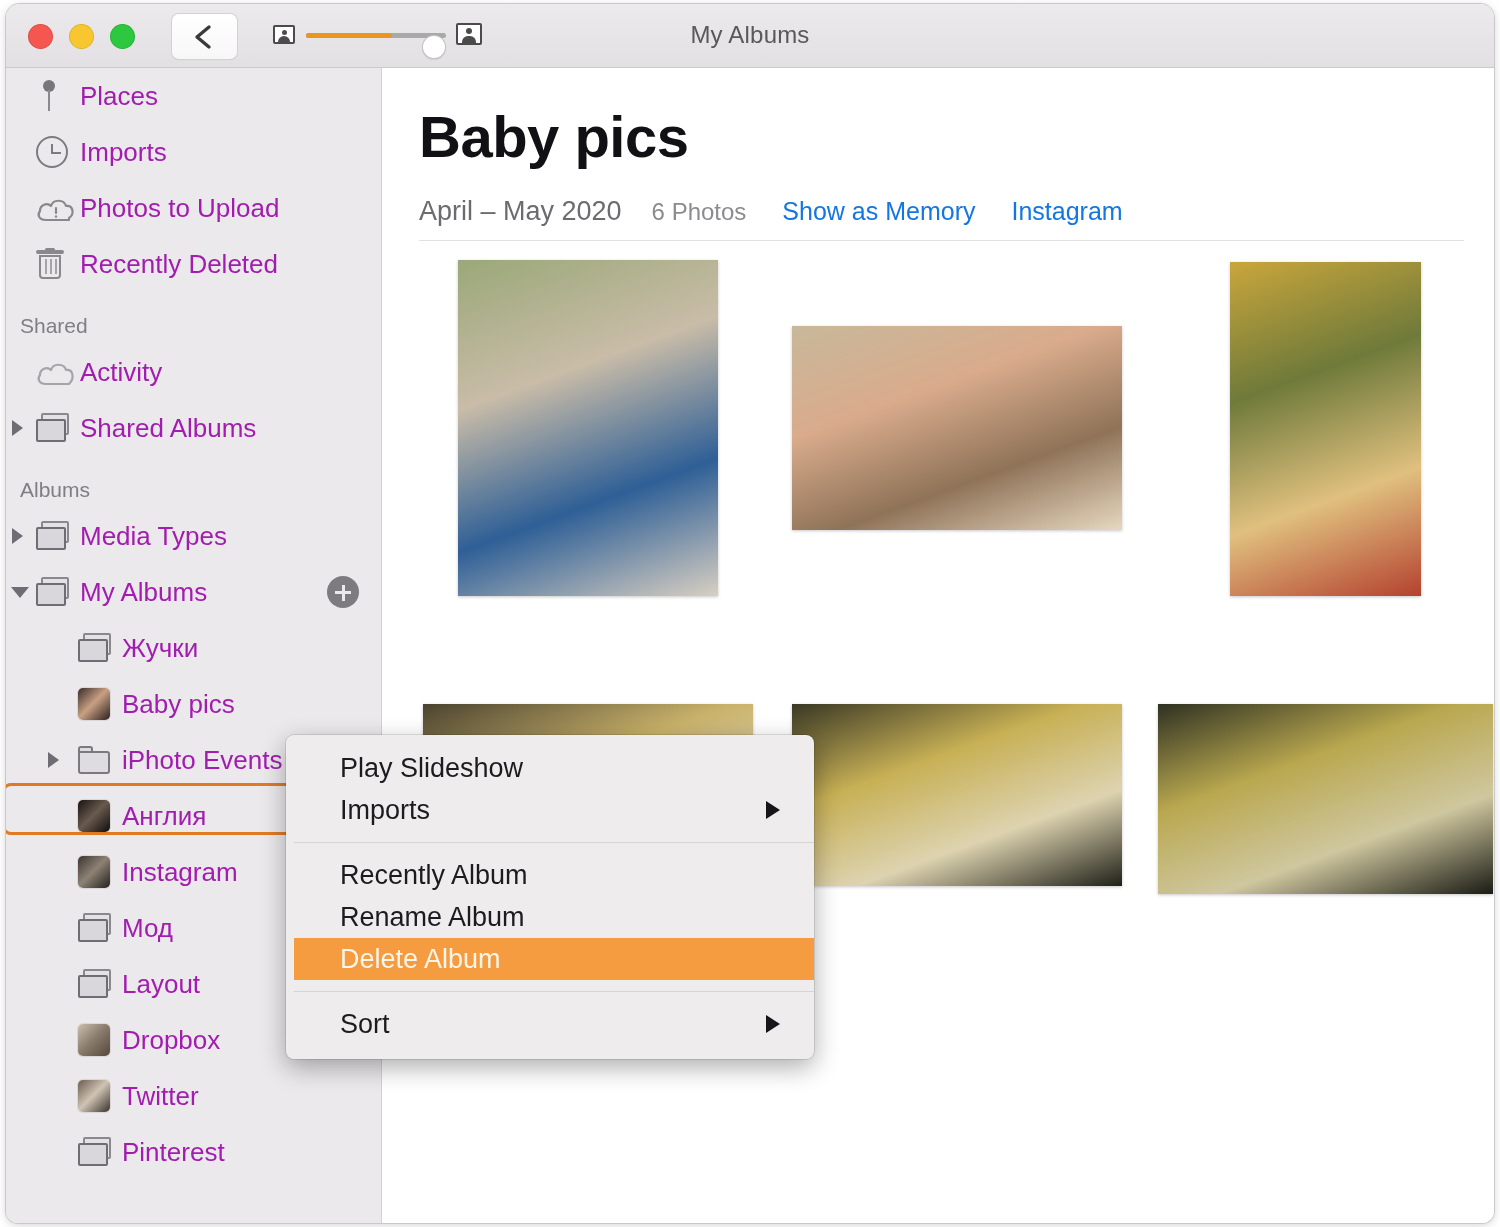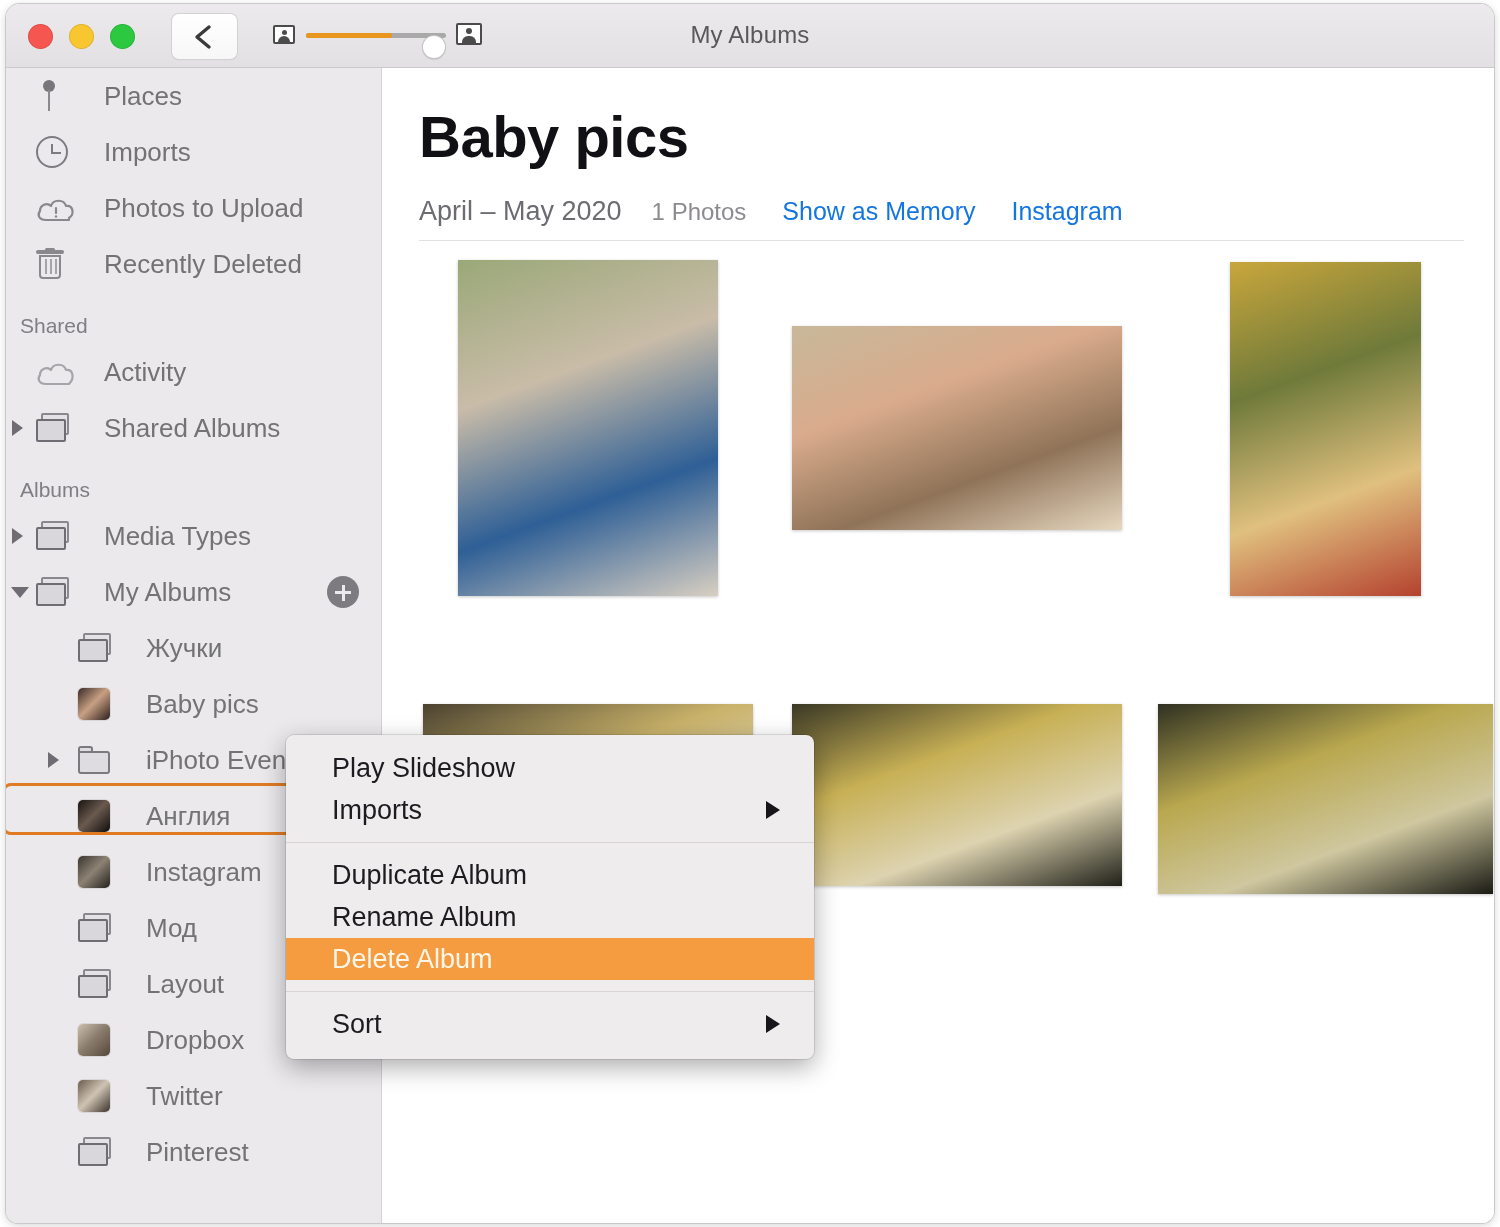--- a/index.html
+++ b/index.html
@@ -70,21 +70,21 @@
     border-right:1px solid #d3d1d4;
     box-sizing:border-box;
     overflow:hidden;
   }
   .row{
     position:relative;height:56px;display:flex;align-items:center;
     padding-left:30px;box-sizing:border-box;cursor:pointer;
   }
   .row .glyph{width:44px;flex:0 0 44px;display:flex;align-items:center;justify-content:flex-start;}
   .row .label{
-    font-size:26px;color:#737373;white-space:nowrap;margin-left:24px;
+    font-size:26px;color:#a21caf;white-space:nowrap;
   }
   .section-head{
     height:52px;display:flex;align-items:flex-end;padding-left:14px;
     font-size:21px;color:#807d84;box-sizing:border-box;padding-bottom:6px;
   }
   .disclosure{
     position:absolute;left:6px;top:50%;margin-top:-8px;width:0;height:0;
     border-left:11px solid #6f6c73;border-top:8px solid transparent;border-bottom:8px solid transparent;
   }
   .disclosure.open{
@@ -158,21 +158,21 @@
   #content-divider{position:absolute;left:36px;top:172px;width:1045px;height:1px;background:#e2e0e4;}
 
   .photo{position:absolute;box-shadow:0 1px 3px rgba(0,0,0,.22);background:#ccc;overflow:hidden;}
   .photo .grad{position:absolute;inset:0;}
 
   
   #context-menu{
     position:absolute;left:280px;top:731px;width:528px;
     background:#efeced;border-radius:8px;
     box-shadow:0 0 0 1px rgba(0,0,0,.10), 0 8px 26px rgba(0,0,0,.33);
-    padding:12px 0 14px 0;box-sizing:border-box;
+    padding:12px 0 14px 8px;box-sizing:border-box;
     overflow:hidden;
   }
   .mi{
     position:relative;height:42px;display:flex;align-items:center;
     padding-left:46px;font-size:27px;color:#1d1b1f;cursor:pointer;box-sizing:border-box;
   }
   .mi.selected{background:#f59b40;color:#fdf6e8;}
   .mi .submenu-arrow{
     position:absolute;right:34px;top:50%;margin-top:-9px;width:0;height:0;
     border-left:14px solid #171519;border-top:9px solid transparent;border-bottom:9px solid transparent;
@@ -380,21 +380,21 @@
           <span class="label">Pinterest</span>
         </div>
       </div>
     <div id="sidebar-selection" style="border-color: rgb(224, 123, 35);"></div>
   </div>
 
   <div id="content">
     <div id="album-title">Baby pics</div>
     <div id="album-meta">
       <span class="meta-date">April – May 2020</span>
-      <span class="meta-count">1 Photos</span>
+      <span class="meta-count">6 Photos</span>
       <span class="meta-link">Show as Memory</span>
       <span class="meta-link">Instagram</span>
     </div>
     <div id="content-divider"></div>
     <div id="photo-grid">
         <div class="photo" style="left: 75px; top: 192px; width: 260px; height: 336px;">
           <span class="grad" style="background:linear-gradient(160deg,#9aa878 0%,#c9bca8 35%,#2e5f96 68%,#d8cfc2 100%);"></span>
         </div>
         <div class="photo" style="left: 409px; top: 258px; width: 330px; height: 204px;">
           <span class="grad" style="background:linear-gradient(160deg,#c8b89a 0%,#d9ab8c 35%,#8f7358 68%,#e6d8c0 100%);"></span>
@@ -417,21 +417,21 @@
   <div id="context-menu">
       <div class="mi">
         <span>Play Slideshow</span>
       </div>
       <div class="mi">
         <span>Imports</span>
         <span class="submenu-arrow"></span>
       </div>
       <div class="m-sep"></div>
       <div class="mi">
-        <span>Duplicate Album</span>
+        <span>Recently Album</span>
       </div>
       <div class="mi">
         <span>Rename Album</span>
       </div>
       <div class="mi selected">
         <span>Delete Album</span>
       </div>
       <div class="m-sep"></div>
       <div class="mi">
         <span>Sort</span>

